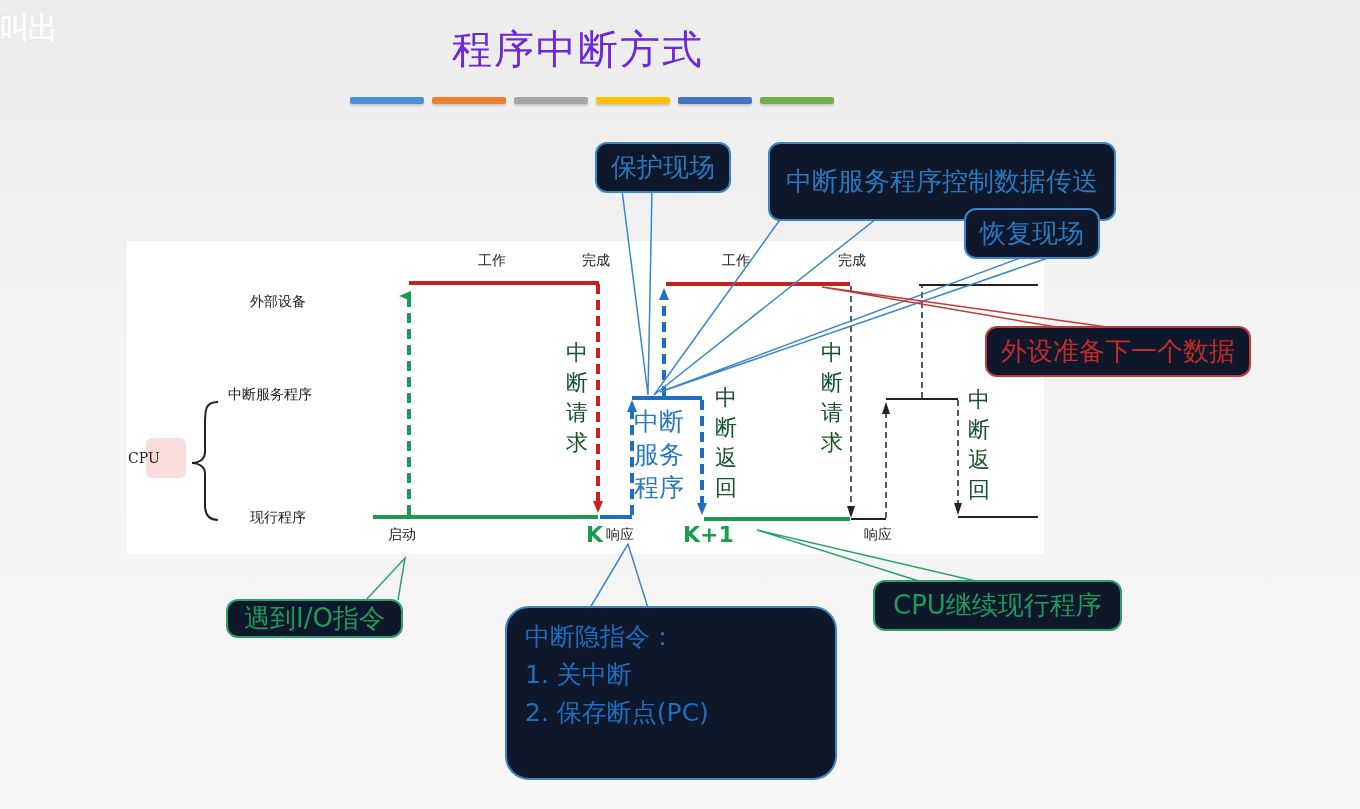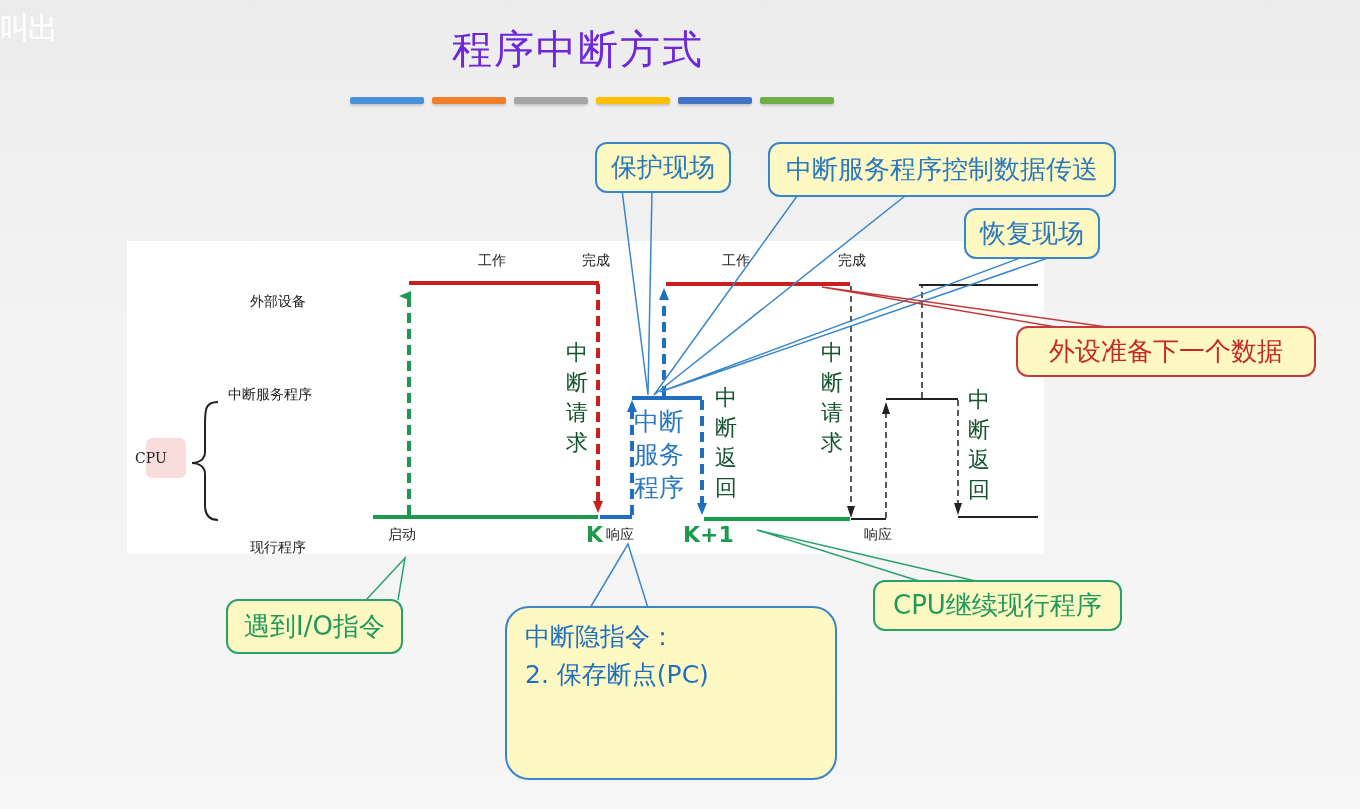--- a/index.html
+++ b/index.html
@@ -9,21 +9,21 @@
   .watermark{position:absolute;left:0;top:8px;width:110px;height:50px;color:#fff;opacity:.85;
        font-size:30px;font-weight:bold;letter-spacing:-2px;text-shadow:0 0 2px #ddd;}
   .title{position:absolute;left:452px;top:22px;font-size:40px;color:#6d28d9;
        font-family:"DejaVu Serif",serif;letter-spacing:2px;}
   .bars{position:absolute;left:350px;top:97px;display:flex;gap:8px;}
   .bar{width:74px;height:7px;border-radius:2px;box-shadow:0 2px 2px rgba(0,0,0,.15);}
   .panel{position:absolute;left:127px;top:241px;width:917px;height:313px;background:#fff;}
   svg.diagram{position:absolute;left:0;top:0;width:1360px;height:809px;}
   .lbl{position:absolute;font-family:"DejaVu Serif",serif;color:#222;font-size:14px;white-space:nowrap;}
   .vlbl{position:absolute;font-family:"DejaVu Serif",serif;color:#14532d;font-size:22px;width:24px;line-height:30px;text-align:center;word-break:break-all;}
-  .callout{position:absolute;border-radius:12px;background:#fef9c3;white-space:nowrap;font-size:26px;}
+  .callout{position:absolute;border-radius:12px;background:#0f172a;white-space:nowrap;font-size:26px;}
   .c-blue{border:2px solid #3a86c8;color:#2a78be;}
   .c-green{border:2px solid #2aa06a;color:#1f9a5c;}
   .c-red{border:2px solid #c43a3a;color:#c42a2a;}
   .cpu-hl{position:absolute;left:146px;top:438px;width:40px;height:40px;background:#f9dcdc;border-radius:6px;}
   .klbl{position:absolute;color:#1e9a4e;font-weight:bold;font-size:22px;font-family:"DejaVu Sans",sans-serif;}
   .isr{position:absolute;left:634px;top:405px;width:70px;color:#2a78be;font-size:25px;line-height:33px;font-family:"DejaVu Sans",sans-serif;}
   .list-line{display:block;line-height:38px;}
 </style>
 </head>
 <body>
@@ -100,44 +100,45 @@
   <path d="M1062,328 L822,287 L1114,328" fill="none" stroke="#c43a3a" stroke-width="1.5"></path>
 
   <path d="M366,600 L405,558 L398,600" fill="none" stroke="#2aa06a" stroke-width="1.5"></path>
   <path d="M922,582 L757,530 L980,582" fill="none" stroke="#2aa06a" stroke-width="1.5"></path>
 
   <path d="M590,608 L628,544 L648,608" fill="none" stroke="#3a86c8" stroke-width="1.5"></path>
 </svg>
 
 <div class="lbl" style="left:250px;top:293px;">外部设备</div>
 <div class="lbl" style="left:228px;top:386px;">中断服务程序</div>
-<div class="lbl" style="left:250px;top:539px;">现行程序</div>
-<div class="lbl" style="left:135px;top:450px;">CPU</div>
+<div class="lbl" style="left:250px;top:509px;">现行程序</div>
+<div class="lbl" style="left:128px;top:450px;">CPU</div>
 
 <div class="lbl" style="left:478px;top:252px;">工作</div>
 <div class="lbl" style="left:582px;top:252px;">完成</div>
 <div class="lbl" style="left:722px;top:252px;">工作</div>
 <div class="lbl" style="left:838px;top:252px;">完成</div>
 
 <div class="vlbl" style="left:565px;top:338px;">中断请求</div>
 <div class="vlbl" style="left:714px;top:383px;">中断返回</div>
 <div class="vlbl" style="left:820px;top:338px;">中断请求</div>
 <div class="vlbl" style="left:967px;top:385px;">中断返回</div>
 
 <div class="isr">中断服务程序</div>
 
 <div class="lbl" style="left:388px;top:526px;">启动</div>
 <div class="klbl" style="left:586px;top:522px;">K</div>
 <div class="lbl" style="left:606px;top:526px;">响应</div>
 <div class="klbl" style="left:683px;top:522px;">K+1</div>
 <div class="lbl" style="left:864px;top:526px;">响应</div>
 
 <div class="callout c-blue" style="left:595px;top:142px;padding:6px 14px;">保护现场</div>
-<div class="callout c-blue" style="left:768px;top:142px;padding:8px 16px;">中断服务程序控制数据传送</div>
+<div class="callout c-blue" style="left:768px;top:142px;padding:20px 16px;">中断服务程序控制数据传送</div>
 <div class="callout c-blue" style="left:964px;top:208px;padding:6px 14px;">恢复现场</div>
-<div class="callout c-red" style="left:1016px;top:326px;padding:6px 31px;">外设准备下一个数据</div>
-<div class="callout c-green" style="left:226px;top:599px;padding:8px 16px;">遇到I/O指令</div>
+<div class="callout c-red" style="left:985px;top:326px;padding:6px 14px;">外设准备下一个数据</div>
+<div class="callout c-green" style="left:226px;top:599px;padding:0 16px;">遇到I/O指令</div>
 <div class="callout c-green" style="left:873px;top:580px;padding:6px 18px;">CPU继续现行程序</div>
 
 <div class="callout c-blue" style="left:505px;top:606px;width:292px;height:150px;padding:10px 18px;border-radius:24px;font-size:25px;color:#1f6fc0;">
   <span class="list-line">中断隐指令：</span>
+  <span class="list-line">1. 关中断</span>
   <span class="list-line">2. 保存断点(PC)</span>
 </div>
 
 </body></html>

